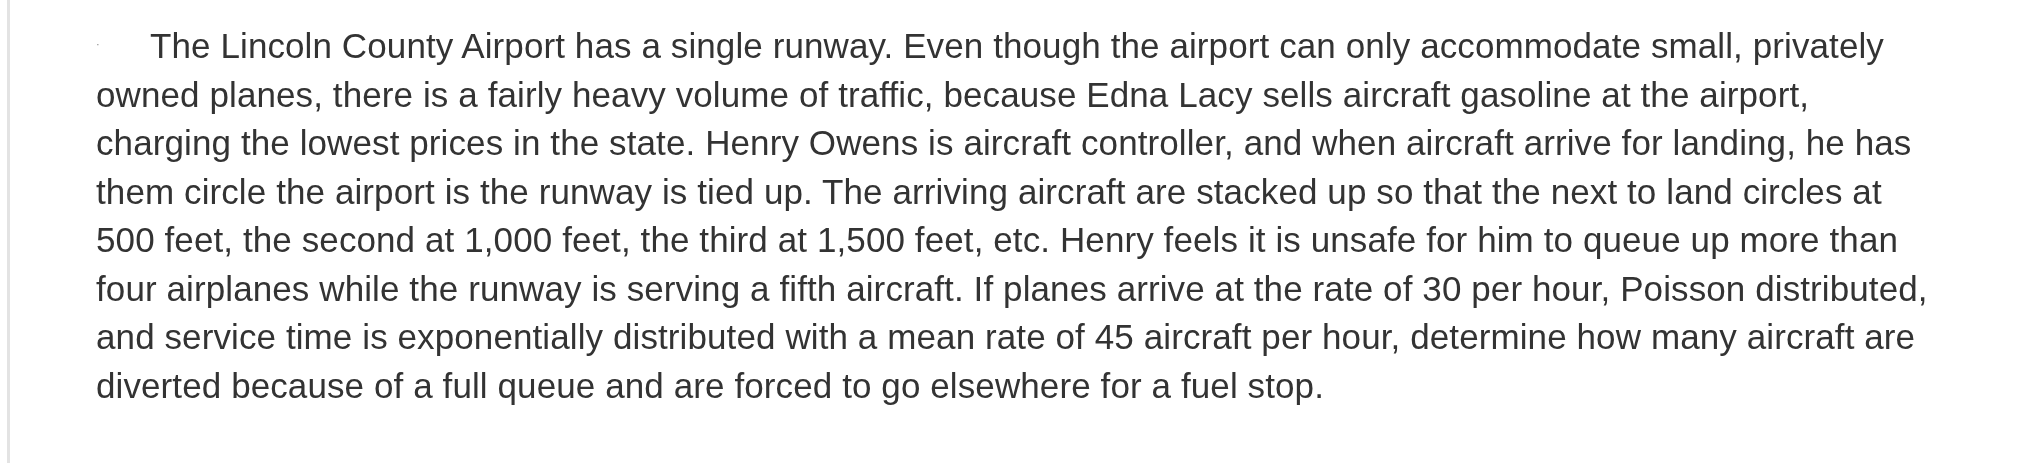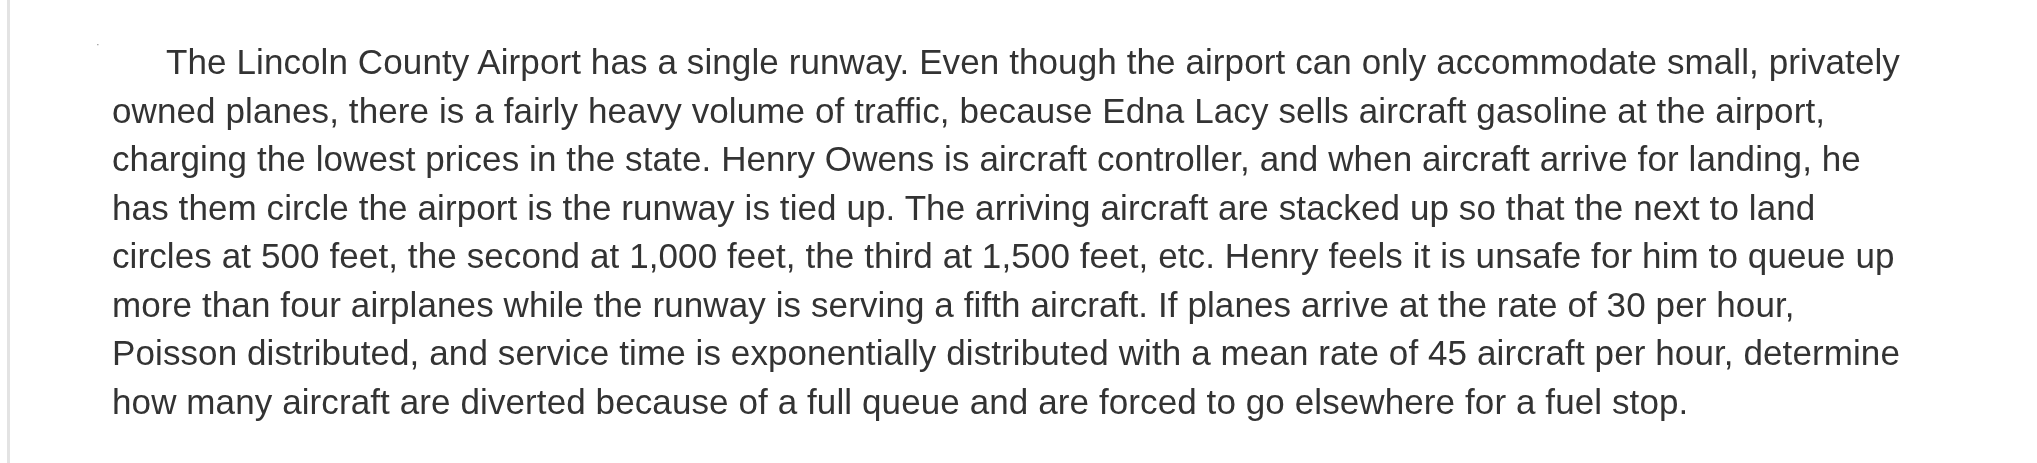--- a/index.html
+++ b/index.html
@@ -39,21 +39,21 @@
     position: absolute;
     left: 0px;
     top: 20px;
     width: 5px;
     height: 5px;
     color: #888888;
     font-size: 11px;
     line-height: 5px;
   }
   .body-text {
-    margin: 16px;
+    margin: 0;
     padding: 0;
     font-size: 35px;
     line-height: 48.5px;
     color: #333333;
     text-indent: 54px;
     letter-spacing: 0.1px;
     font-weight: 400;
     text-align: left;
     white-space: normal;
   }

